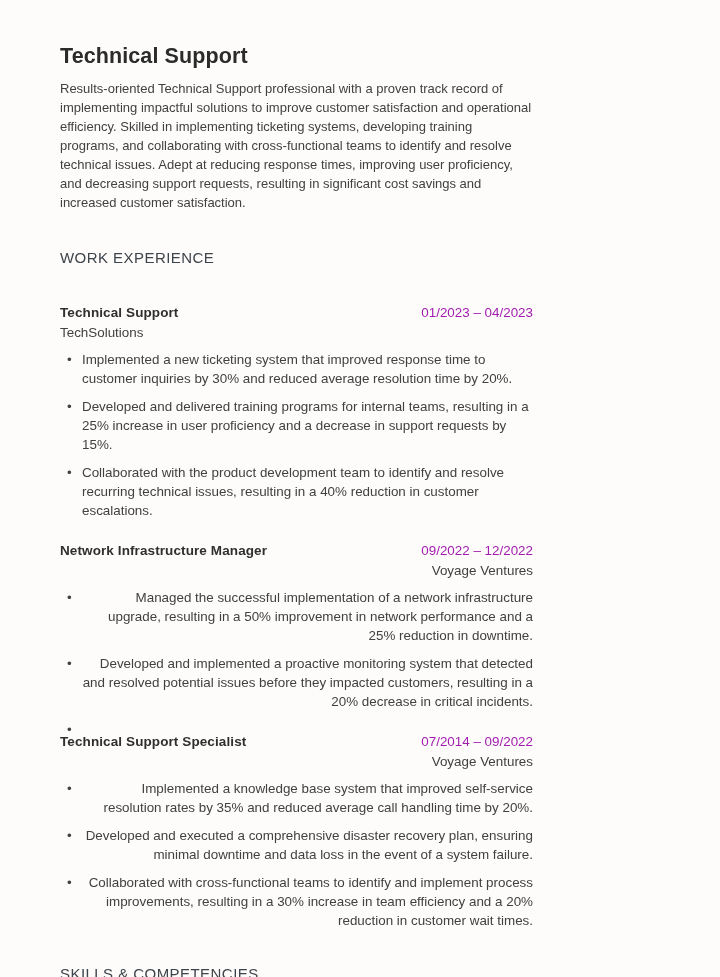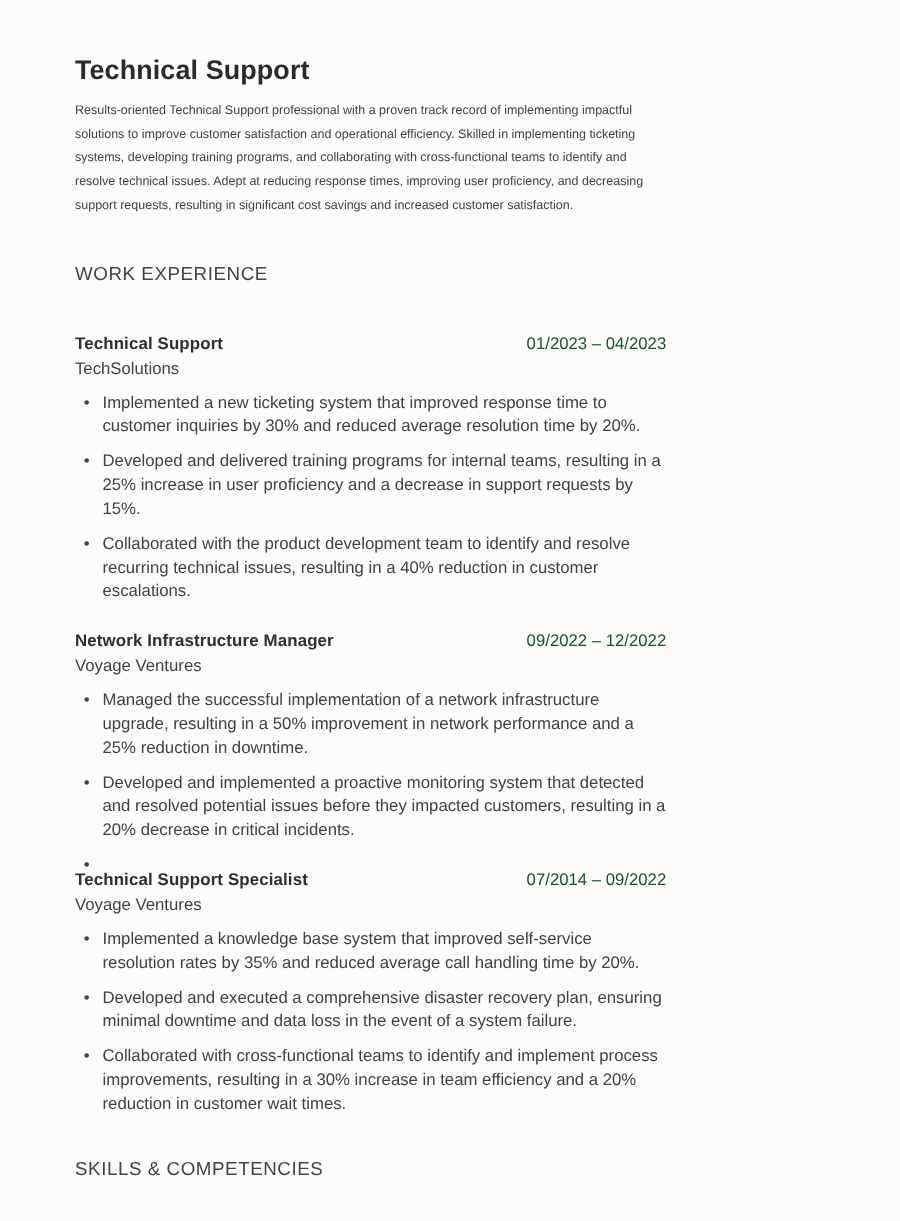--- a/index.html
+++ b/index.html
@@ -20,55 +20,56 @@
   }
   .resume-title {
     margin: 0 0 10px 0;
     font-size: 21.5px;
     font-weight: 700;
     letter-spacing: 0.1px;
     color: #2b2b2b;
   }
   .summary {
     margin: 0;
-    font-size: 10px;
+    font-size: 13px;
     line-height: 19px;
     color: #414141;
     max-width: 604px;
   }
   .section-label {
     margin-top: 37px;
     font-size: 15px;
     letter-spacing: 0.45px;
     color: #3e444b;
     font-weight: 400;
   }
   .section-label.skills {
     margin-top: 35px;
   }
   .job {
     margin-top: 39px;
   }
   .job + .job {
     margin-top: 23px;
+    text-align: right;
   }
   .job-header {
     display: flex;
     justify-content: space-between;
     align-items: baseline;
   }
   .job-title {
     font-size: 13.5px;
     font-weight: 700;
     color: #2f2f2f;
     letter-spacing: 0.1px;
   }
   .job-dates {
     font-size: 13.4px;
-    color: #14532d;
+    color: #a21caf;
     white-space: nowrap;
   }
   .company {
     margin-top: 3px;
     font-size: 13.4px;
     line-height: 19px;
     color: #414141;
   }
   ul.bullets {
     list-style: none;

